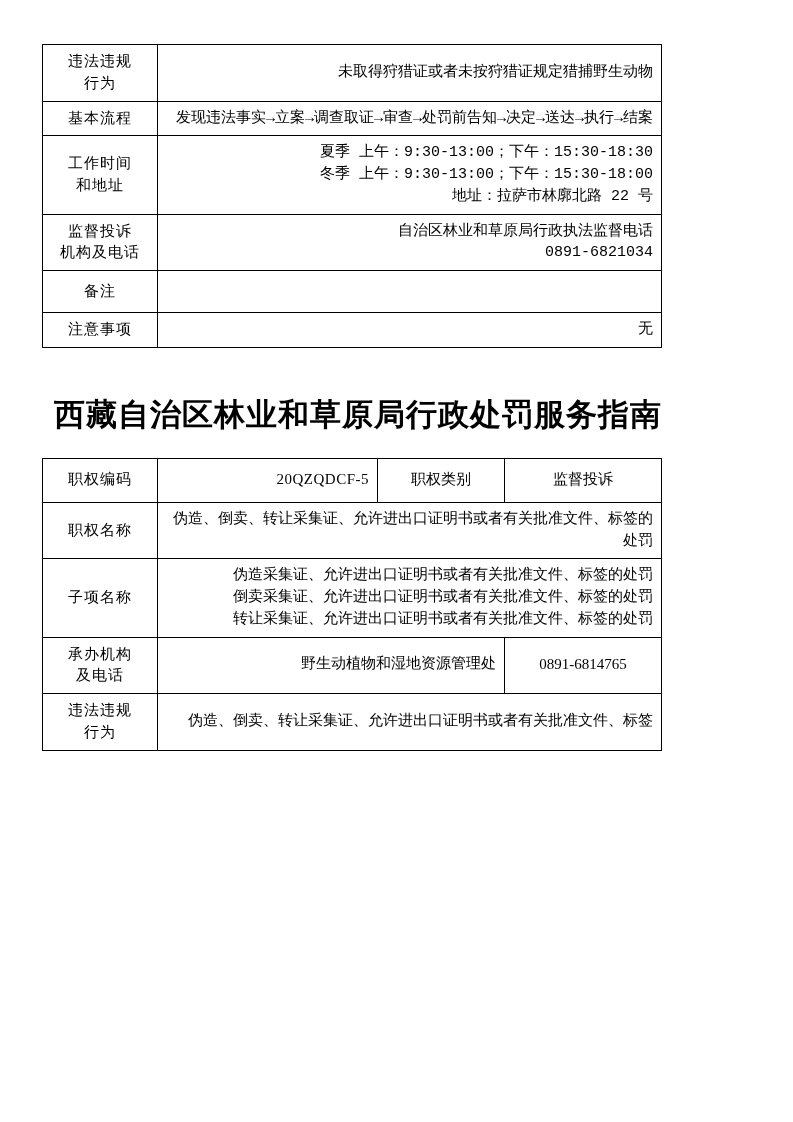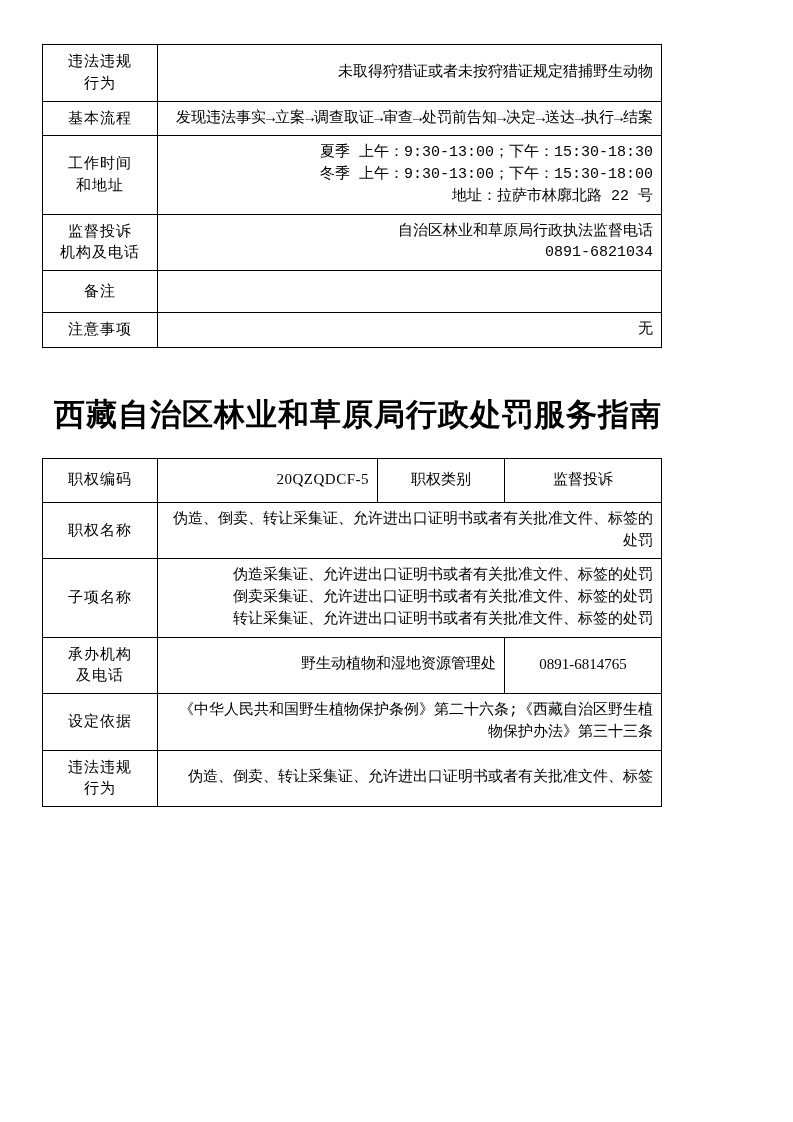--- a/index.html
+++ b/index.html
@@ -155,24 +155,20 @@
       </tr>
       <tr style="height:46px;">
         <td class="label">
           <span>承办机构</span>
           <span class="l2">及电话</span>
         </td>
         <td class="value" colspan="2">野生动植物和湿地资源管理处</td>
         <td class="phone-cell">0891-6814765</td>
       </tr>
       <tr>
-        <td class="label">设定依据</td>
-        <td class="value" colspan="3">《中华人民共和国野生植物保护条例》第二十六条;《西藏自治区野生植物保护办法》第三十三条</td>
-      </tr>
-      <tr>
         <td class="label">
           <span>违法违规</span>
           <span class="l2">行为</span>
         </td>
         <td class="value" colspan="3">伪造、倒卖、转让采集证、允许进出口证明书或者有关批准文件、标签</td>
       </tr>
     </tbody>
   </table>
 
 </div>

